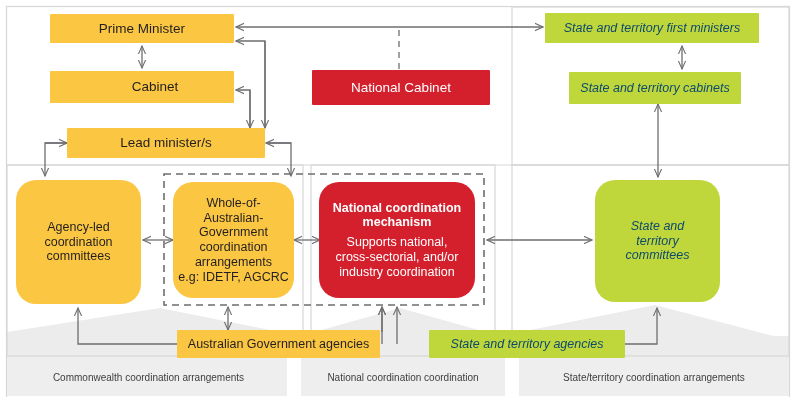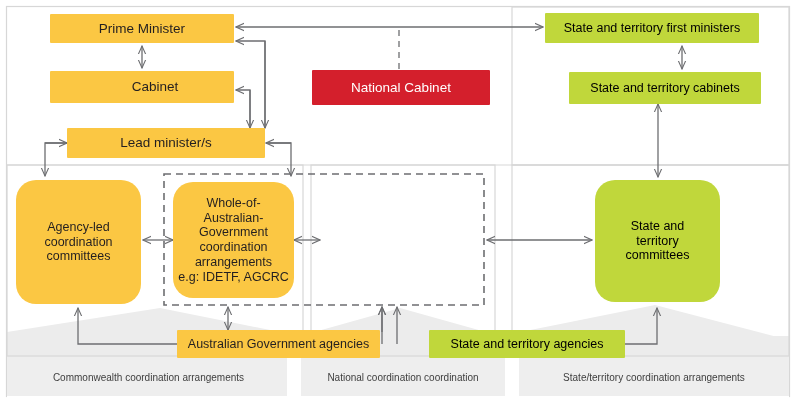--- a/index.html
+++ b/index.html
@@ -1,21 +1,21 @@
 <!DOCTYPE html>
 <html><head>
 <meta charset="utf-8">
 <style>
   html,body{margin:0;padding:0;background:#fff;}
   body{font-family:"Liberation Sans","DejaVu Sans",sans-serif;}
   #stage{position:relative;width:796px;height:403px;background:#ffffff;overflow:hidden;}
   #svg-layer{position:absolute;left:0;top:0;width:796px;height:403px;}
   .node{position:absolute;border-radius:10px;display:flex;align-items:center;justify-content:center;text-align:center;box-sizing:border-box;line-height:1.18;}
   .yellow{background:#fbc743;color:#231f20;}
-  .green{background:#c0d73b;color:#000000;}
+  .green{background:#c0d73b;color:#0c4a6e;font-style:italic;}
   .red{background:#d41f2c;color:#ffffff;}
   .pill{border-radius:1px;}
   .big{border-radius:20px;}
   .t13{font-size:13.5px;}
   .t12{font-size:12.5px;}
   .panel-label{position:absolute;display:flex;align-items:center;justify-content:center;color:#3e3e3e;font-size:10px;text-align:center;}
   .stack{display:block;}
   .stack .ttl{font-weight:bold;display:block;}
   .stack .sub{display:block;}
 </style>
@@ -119,21 +119,21 @@
   </div>
 
   <div class="node red pill t13" style="left:312px;top:70px;width:178px;height:35px;">
     <span>National Cabinet</span>
   </div>
 
   <div class="node green pill t12" style="left:545px;top:13px;width:214px;height:30px;">
     <span>State and territory first ministers</span>
   </div>
 
-  <div class="node green pill t12" style="left:569px;top:72px;width:192px;height:32px;">
+  <div class="node green pill t12" style="left:569px;top:72px;width:172px;height:32px;">
     <span>State and territory cabinets</span>
   </div>
 
   <div class="node yellow big t12" style="left:16px;top:180px;width:125px;height:124px;padding:4px;">
     <span class="stack">
       <span>Agency-led</span><br>
       <span>coordination</span><br>
       <span>committees</span><br>
     </span>
   </div>
@@ -142,20 +142,30 @@
     <span class="stack">
       <span>Whole-of-</span><br>
       <span>Australian-</span><br>
       <span>Government</span><br>
       <span>coordination</span><br>
       <span>arrangements</span><br>
       <span>e.g: IDETF, AGCRC</span>
     </span>
   </div>
 
+  <div class="node red big t12" style="left:319px;top:182px;width:156px;height:116px;padding:4px;">
+    <span class="stack">
+      <span class="ttl">National coordination</span>
+      <span class="ttl">mechanism</span>
+      <span class="sub" style="height:5px"></span>
+      <span class="sub">Supports national,</span>
+      <span class="sub">cross-sectorial, and/or</span>
+      <span class="sub">industry coordination</span>
+    </span>
+  </div>
 
   <div class="node green big t12" style="left:595px;top:180px;width:125px;height:122px;padding:8px;">
     <span class="stack">
       <span>State and</span><br>
       <span>territory</span><br>
       <span>committees</span>
     </span>
   </div>
 
   <div class="node yellow pill t12" style="left:177px;top:330px;width:203px;height:28px;">

